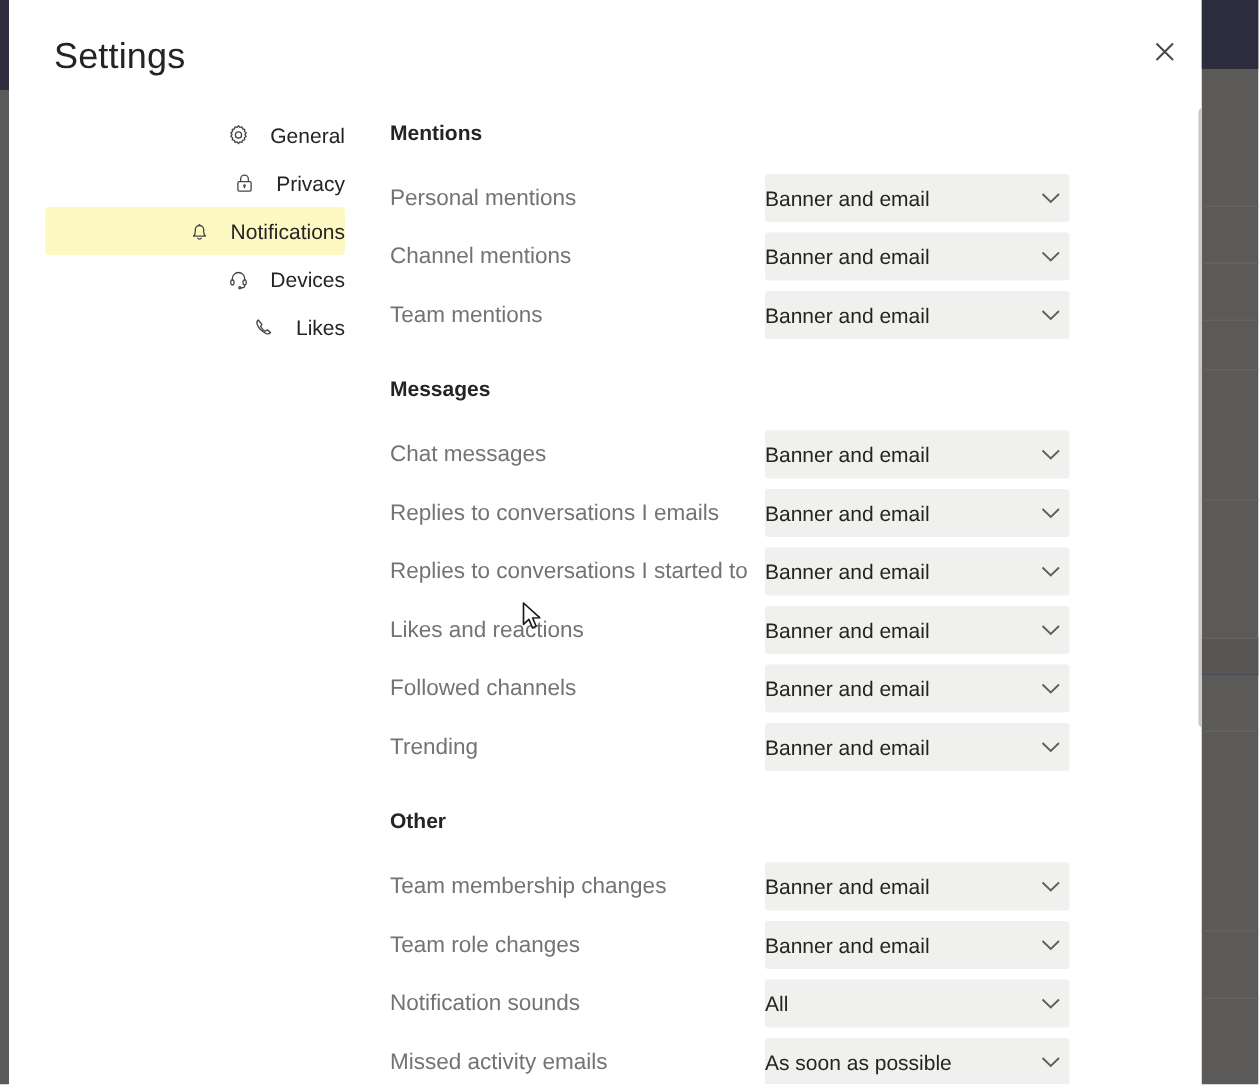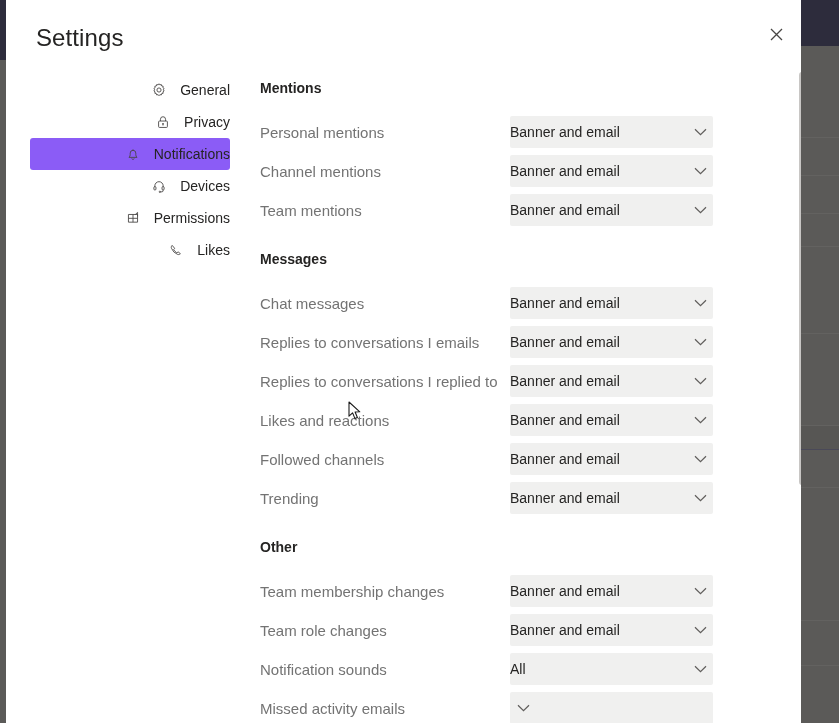--- a/index.html
+++ b/index.html
@@ -58,21 +58,21 @@
   
   .nav { position: absolute; left: 24px; top: 74px; width: 200px; }
   .nav-item {
     display: flex; align-items: center;
     height: 32px; padding-left: 12px;
     border-radius: 3px; cursor: pointer;
     color: #252423;
     justify-content: flex-end;
   }
   .nav-item + .nav-item { margin-top: 0px; }
-  .nav-item.selected { background: #8b5cf6; }
+  .nav-item.selected { background: #fef9c3; }
   .nav-icon {
     width: 20px; height: 20px; margin-right: 11px;
     display: flex; align-items: center; justify-content: center;
     flex: 0 0 20px; color: #484644;
   }
   .nav-label { font-size: 14px; color: #252423; line-height: 1; }
 
   
   .content {
     position: absolute; left: 248px; top: 46px;
@@ -193,30 +193,20 @@
             <path d="M4.8 11.4V9.8a5.2 5.2 0 0 1 10.4 0v1.6"></path>
             <rect x="3.6" y="10.8" width="2.6" height="4.2" rx="1.2"></rect>
             <rect x="13.8" y="10.8" width="2.6" height="4.2" rx="1.2"></rect>
             <path d="M15.1 15.1v.7a1.5 1.5 0 0 1-1.5 1.5h-1.9"></path>
             <circle cx="11.1" cy="17.3" r=".85"></circle>
           </svg>
         </span>
         <span class="nav-label">Devices</span>
       </div>
 
-      <div class="nav-item">
-        <span class="nav-icon">
-          <svg width="16" height="16" viewBox="0 0 20 20" fill="none" stroke="#484644" stroke-width="1.1">
-            <path d="M4.3 5.6h11.4v9.6H4.3z"></path>
-            <path d="M4.3 10.4h11.4M10 5.6v9.6"></path>
-            <path d="M12.9 5.6 15.7 3v5.1"></path>
-          </svg>
-        </span>
-        <span class="nav-label">Permissions</span>
-      </div>
 
       <div class="nav-item">
         <span class="nav-icon">
           <svg width="16" height="16" viewBox="0 0 20 20" fill="none" stroke="#484644" stroke-width="1.1">
             <path d="M5.2 4.2c-1 .9-1.4 2.3-.9 3.6a14 14 0 0 0 7.6 7.7c1.3.5 2.7.1 3.6-.9l-2.8-2.2-1.7 1.1a11 11 0 0 1-3.9-3.9l1.2-1.7Z" stroke-linejoin="round"></path>
           </svg>
         </span>
         <span class="nav-label">Likes</span>
       </div>
 
@@ -287,21 +277,21 @@
             <span class="dd-value">Banner and email</span>
             <span class="dd-chevron">
               <svg width="13" height="8" viewBox="0 0 13 8">
                   <path d="M1 1.3 6.5 6.6 12 1.3" stroke="#605e5c" stroke-width="1.25" fill="none"></path>
                 </svg>
             </span>
           </div>
         </div>
 
         <div class="row">
-          <div class="row-label">Replies to conversations I replied to</div>
+          <div class="row-label">Replies to conversations I started to</div>
           <div class="dropdown">
             <span class="dd-value">Banner and email</span>
             <span class="dd-chevron">
               <svg width="13" height="8" viewBox="0 0 13 8">
                   <path d="M1 1.3 6.5 6.6 12 1.3" stroke="#605e5c" stroke-width="1.25" fill="none"></path>
                 </svg>
             </span>
           </div>
         </div>
 
@@ -378,20 +368,21 @@
               <svg width="13" height="8" viewBox="0 0 13 8">
                   <path d="M1 1.3 6.5 6.6 12 1.3" stroke="#605e5c" stroke-width="1.25" fill="none"></path>
                 </svg>
             </span>
           </div>
         </div>
 
         <div class="row">
           <div class="row-label">Missed activity emails</div>
           <div class="dropdown">
+            <span class="dd-value">As soon as possible</span>
             <span class="dd-chevron">
               <svg width="13" height="8" viewBox="0 0 13 8">
                   <path d="M1 1.3 6.5 6.6 12 1.3" stroke="#605e5c" stroke-width="1.25" fill="none"></path>
                 </svg>
             </span>
           </div>
         </div>
 
         <div class="spacer-lg"></div>
 

